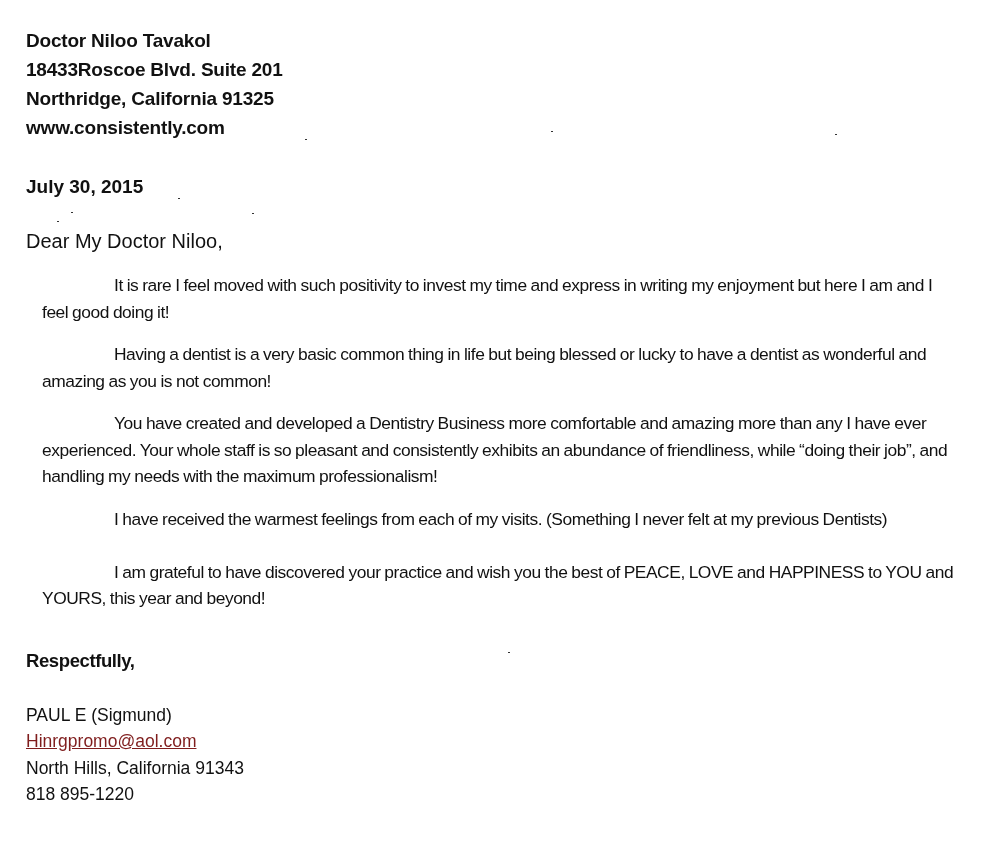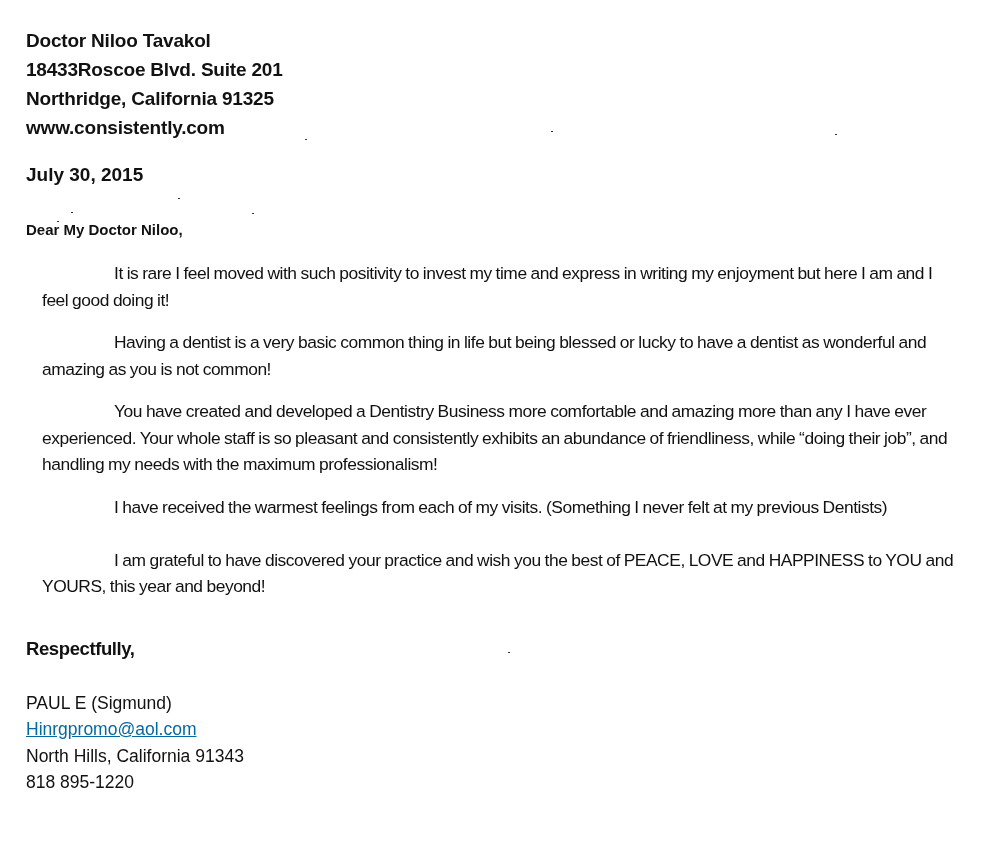--- a/index.html
+++ b/index.html
@@ -22,29 +22,29 @@
       width: 950px;
     }
     .header-line {
       font-size: 19px;
       font-weight: bold;
       line-height: 29px;
       white-space: nowrap;
       letter-spacing: -0.2px;
     }
     .date {
-      margin-top: 18px;
+      margin-top: 30px;
       font-size: 19px;
       font-weight: bold;
       line-height: 29px;
     }
     .salutation {
       margin-top: 26px;
-      font-size: 15px;
-      font-weight: bold;
+      font-size: 20px;
+      font-weight: normal;
       line-height: 29px;
     }
     .body {
       margin-top: 16px;
       font-size: 17.4px;
       line-height: 26.5px;
       letter-spacing: -0.45px;
       word-spacing: -0.5px;
     }
     .para {
@@ -60,21 +60,21 @@
       font-weight: bold;
       line-height: 29px;
       letter-spacing: -0.4px;
     }
     .sig {
       margin-top: 27px;
       font-size: 17.5px;
       line-height: 26.5px;
     }
     .sig .email {
-      color: #0369a1;
+      color: #7f1d1d;
       text-decoration: underline;
       cursor: pointer;
     }
     .speck {
       position: absolute;
       background: #333;
       width: 2px;
       height: 1px;
     }
   </style>

